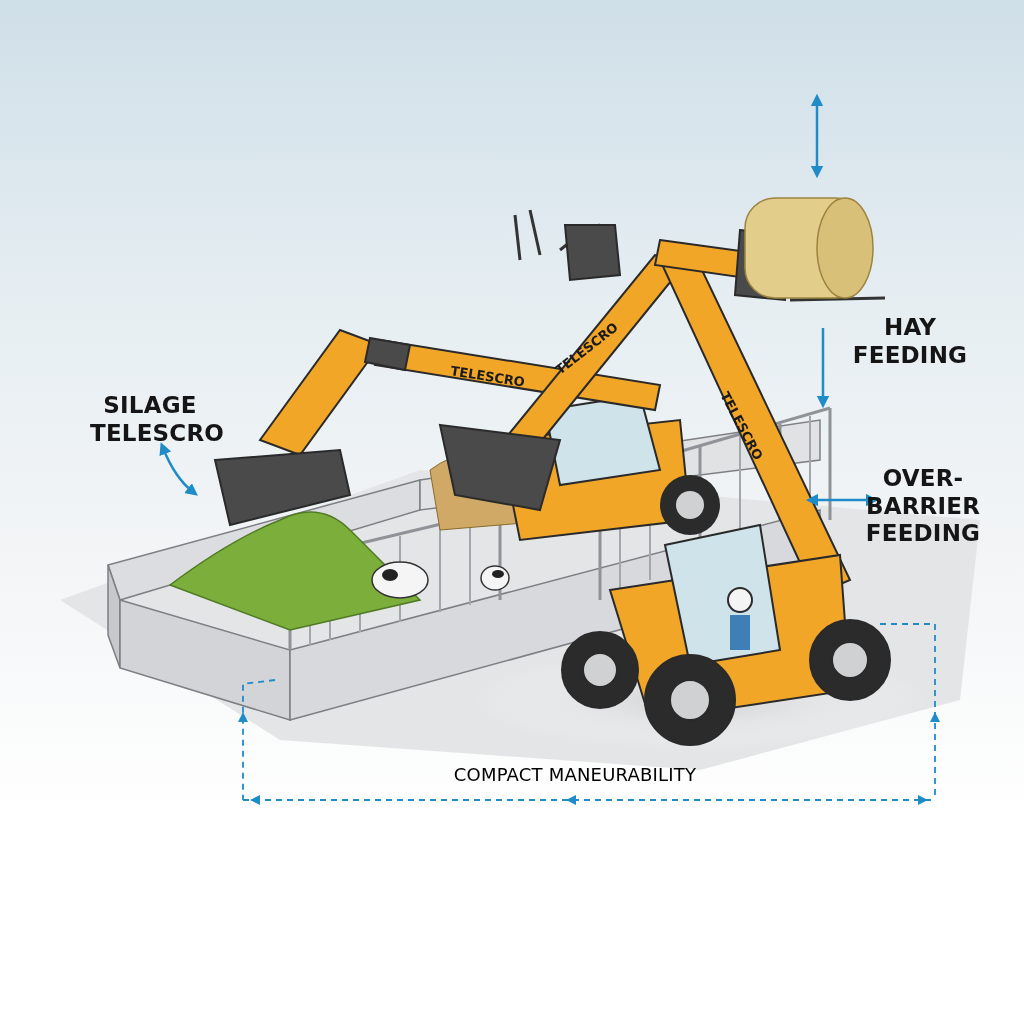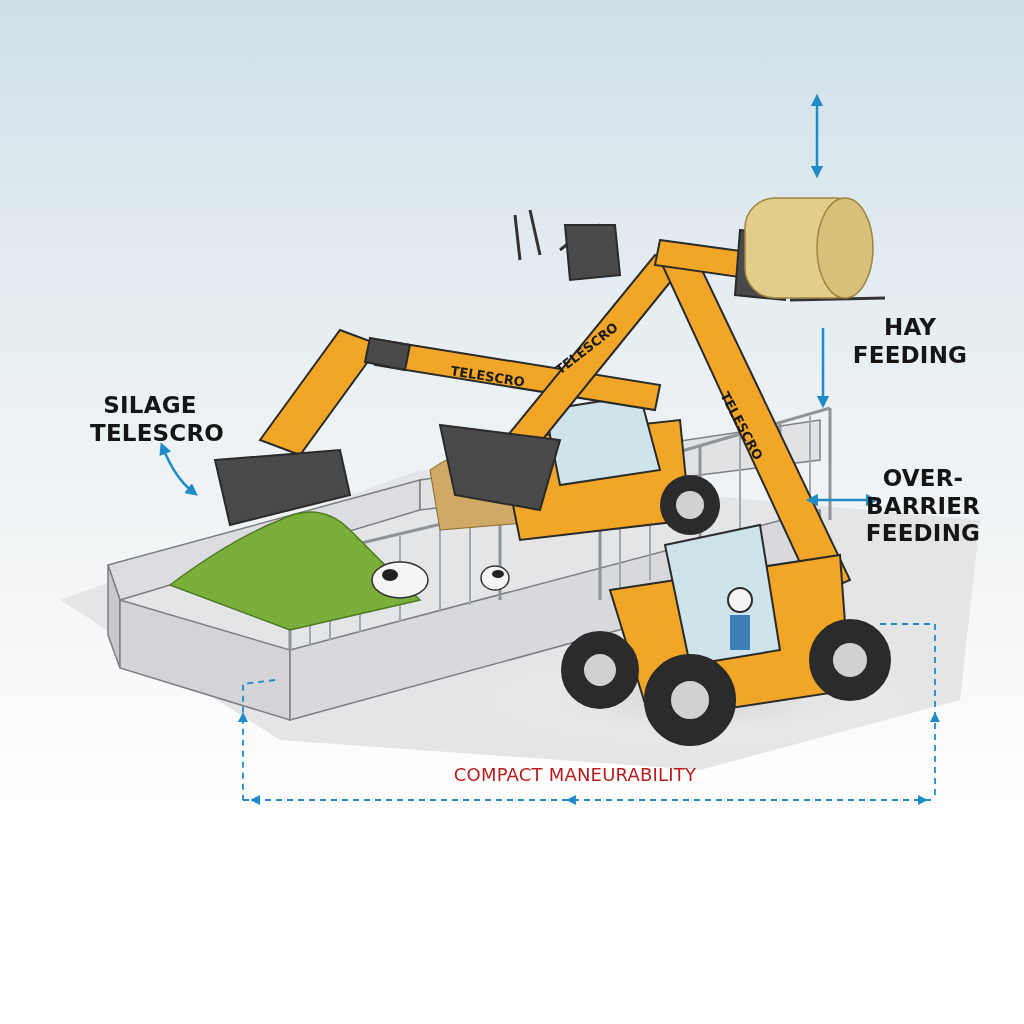--- a/index.html
+++ b/index.html
@@ -6,21 +6,21 @@
   body{width:1024px;height:1024px;overflow:hidden;position:relative;
     background:linear-gradient(180deg,#cfdfe8 0%,#e6eef2 30%,#f3f5f6 55%,#ffffff 80%);
     font-family:"Liberation Sans",sans-serif;}
   #scene{position:absolute;left:0;top:0;width:1024px;height:1024px;}
   .label{position:absolute;font-family:"DejaVu Sans",sans-serif;font-weight:bold;color:#151515;
     text-align:center;line-height:1.2;font-size:23px;letter-spacing:0.2px;}
   .label span{display:block;}
   #lbl-silage{left:90px;top:392px;width:120px;}
   #lbl-hay{left:840px;top:314px;width:140px;}
   #lbl-over{left:838px;top:465px;width:170px;}
-  #lbl-compact{left:390px;top:764px;width:370px;font-weight:normal;font-size:18px;color:#b91c1c;}
+  #lbl-compact{left:390px;top:764px;width:370px;font-weight:normal;font-size:18px;color:#000000;}
   .brand{font-family:"DejaVu Sans",sans-serif;font-weight:bold;font-size:13px;fill:#1a1a1a;}
 </style>
 </head>
 <body>
 
 <svg id="scene" viewBox="0 0 1024 1024" xmlns="http://www.w3.org/2000/svg">
   <defs>
     <marker id="ah" viewBox="0 0 10 10" refX="5" refY="5" markerWidth="5" markerHeight="5" orient="auto-start-reverse">
       <path d="M0,0 L10,5 L0,10 z" fill="#1f8cc7"></path>
     </marker>

